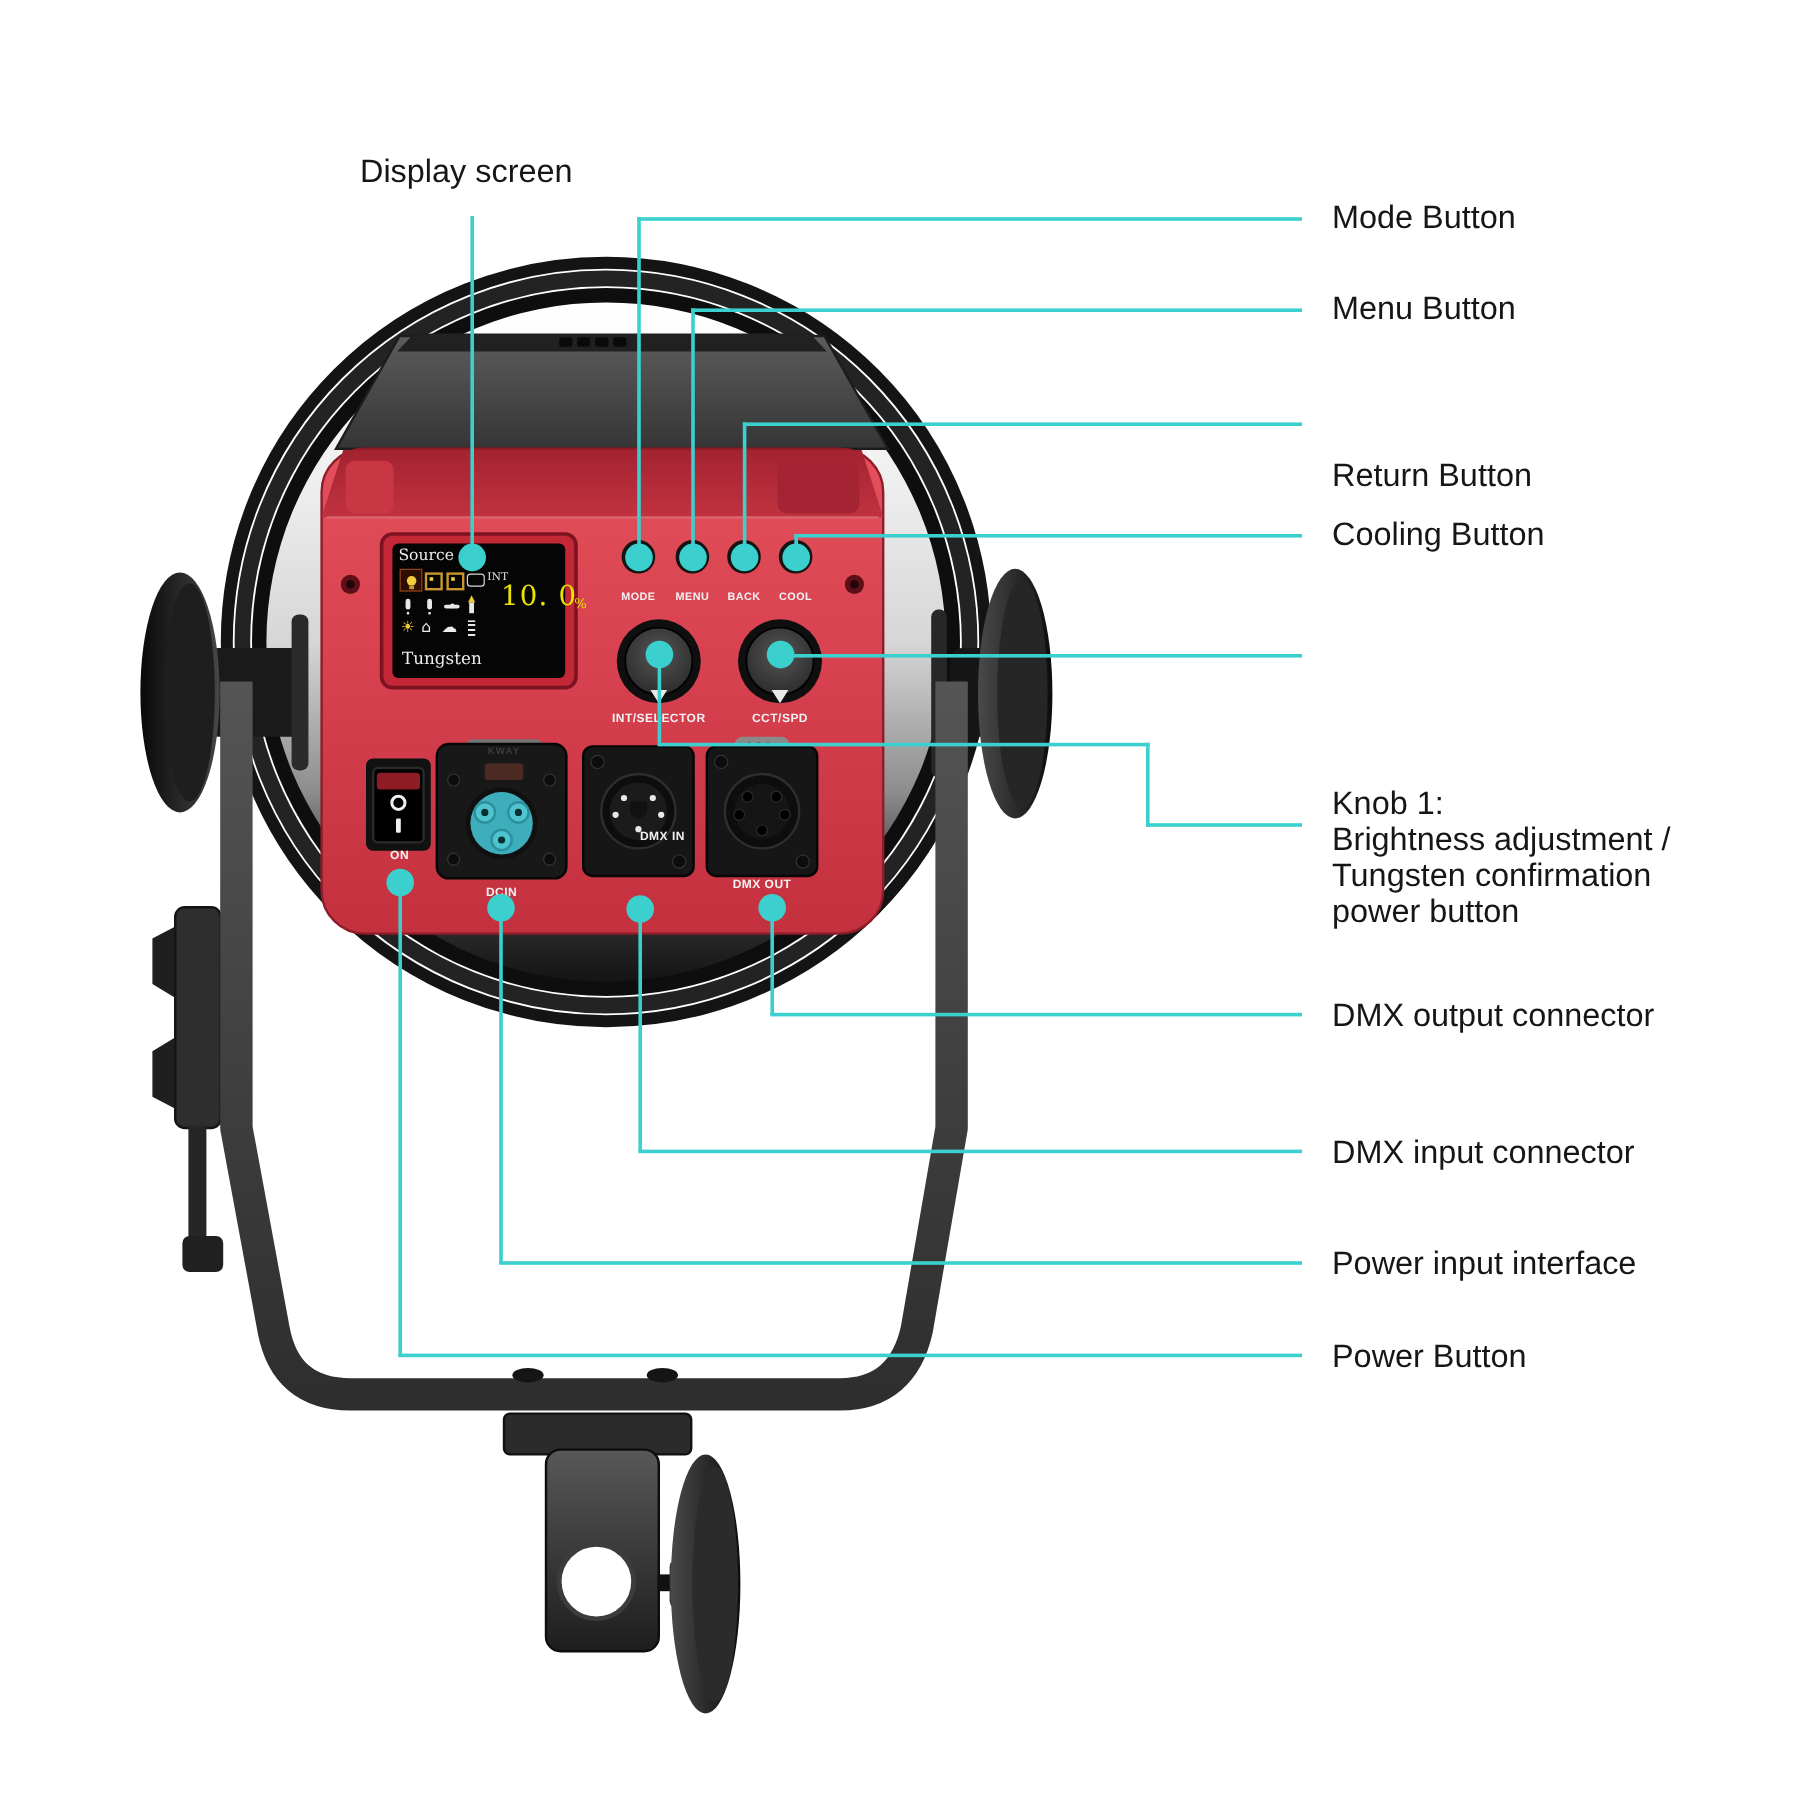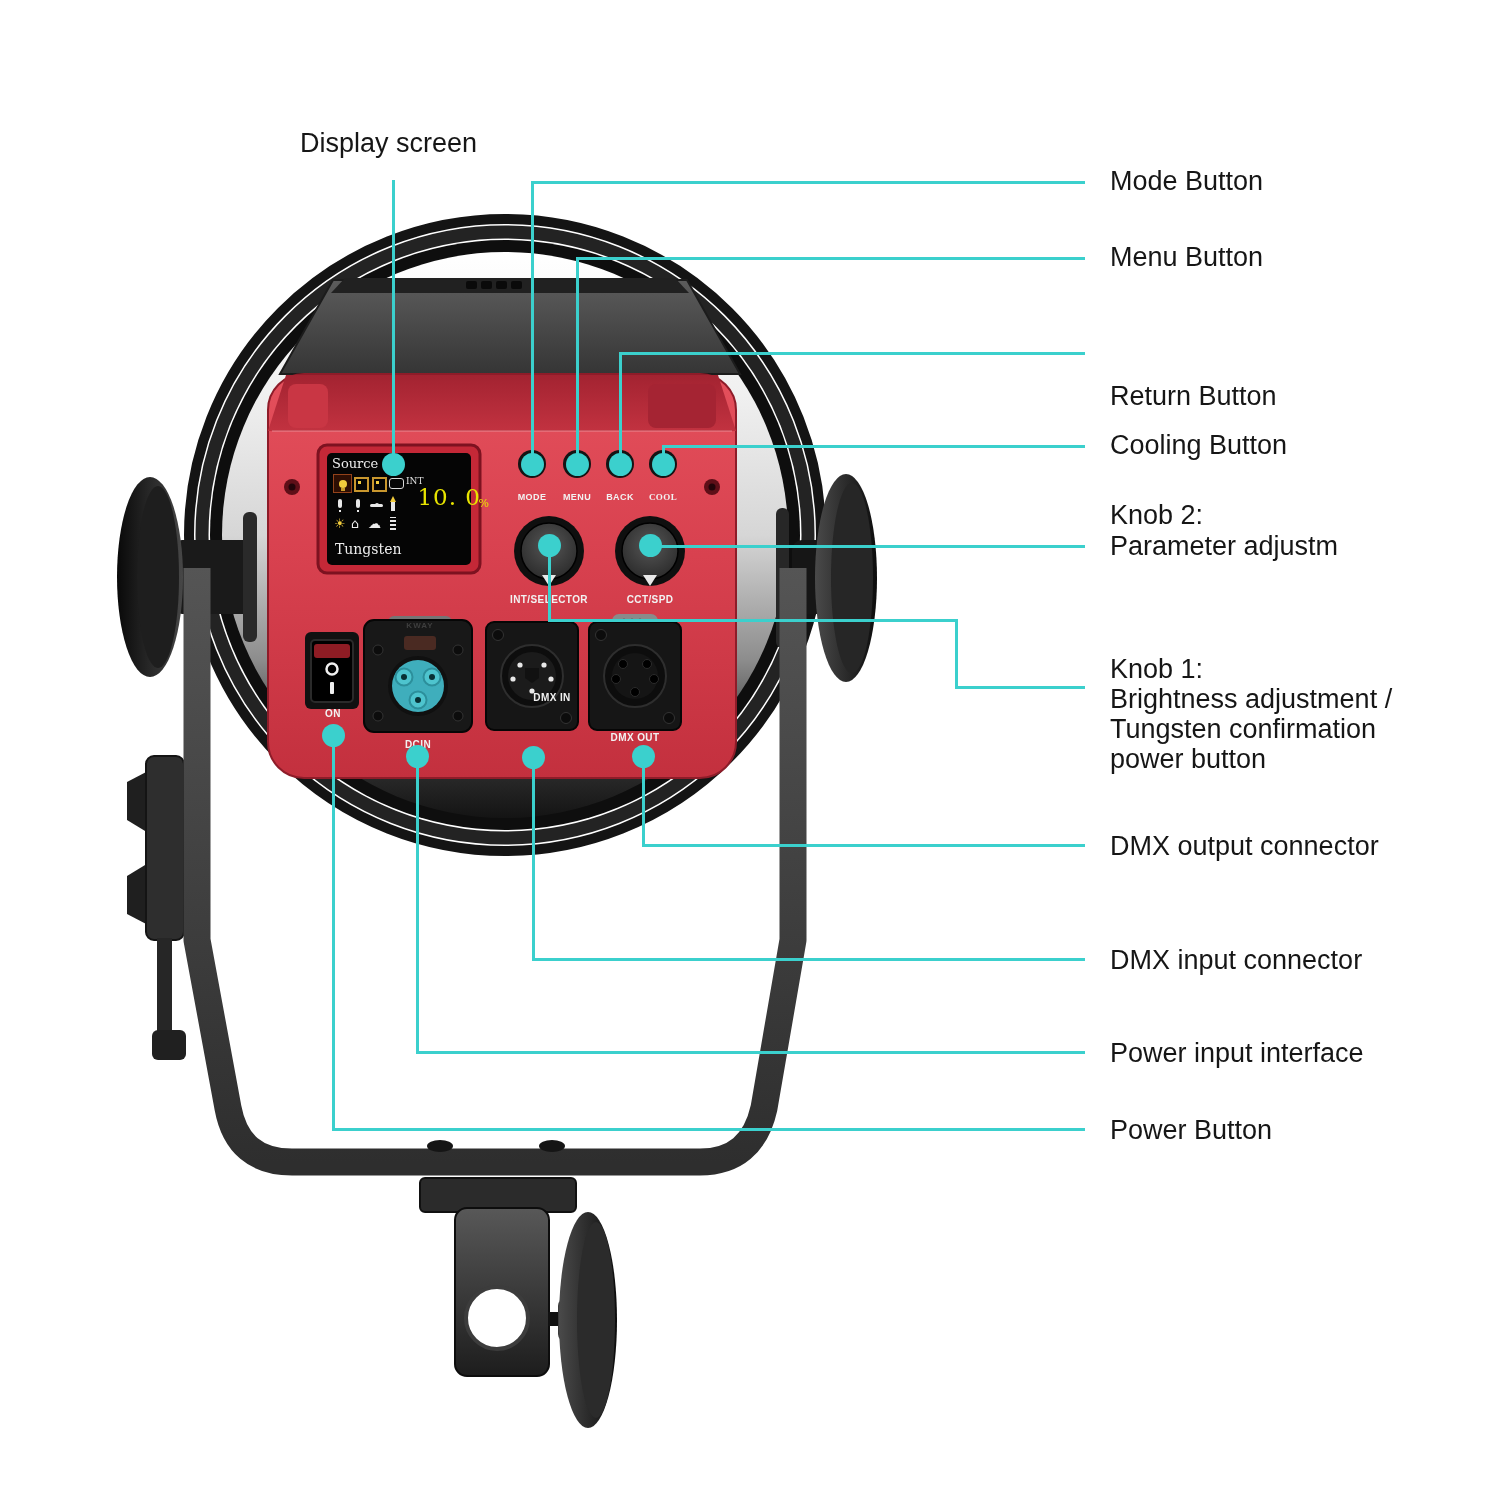--- a/index.html
+++ b/index.html
@@ -274,21 +274,21 @@
         <circle cx="616" cy="679" r="4.5"></circle>
           <circle cx="654" cy="679" r="4.5"></circle>
         <circle cx="635" cy="692" r="4.5"></circle>
       </g>
     </g>
   </svg>
 
   <span class="devlabel sm" style="left:532px;top:492px;">MODE</span>
   <span class="devlabel sm" style="left:577px;top:492px;">MENU</span>
   <span class="devlabel sm" style="left:620px;top:492px;">BACK</span>
-  <span class="devlabel sm" style="left:663px;top:492px;font-family:Liberation Serif, serif;">COOL</span>
+  <span class="devlabel sm" style="left:663px;top:492px;">COOL</span>
   <span class="devlabel md" style="left:549px;top:594px;">INT/SELECTOR</span>
   <span class="devlabel md" style="left:650px;top:594px;">CCT/SPD</span>
   <span class="devlabel md" style="left:333px;top:708px;">ON</span>
   <span class="devlabel md" style="left:418px;top:739px;">DCIN</span>
   <span class="devlabel md" style="left:532px;top:692px;margin-left:20px;">DMX IN</span>
   <span class="devlabel md" style="left:635px;top:732px;">DMX OUT</span>
   <span class="tab-text" style="left:420px;top:621px;">KWAY</span>
 
   <div id="screen-content">
     <span class="abs src">Source</span>
@@ -369,24 +369,20 @@
     <div class="lead" style="left:332px;top:735px;width:3px;height:395px;"></div>
     <div class="lead" style="left:332px;top:1128px;width:753px;height:3px;"></div>
     <div class="dot" style="left:322px;top:724px;"></div>
   </div>
 
   <div class="callout" style="left:300px;top:128px;">Display screen</div>
   <div class="callout" style="left:1110px;top:166px;">Mode Button</div>
   <div class="callout" style="left:1110px;top:242px;">Menu Button</div>
   <div class="callout" style="left:1110px;top:337px;margin-top:44px;">Return Button</div>
   <div class="callout" style="left:1110px;top:430px;">Cooling Button</div>
-  <div class="callout" style="left:1110px;top:500px;line-height:31px;">
-    <div>Knob 2:</div>
-    <div>Parameter adjustm</div>
-  </div>
   <div class="callout" style="left:1110px;top:654px;">
     <div>Knob 1:</div>
     <div>Brightness adjustment /</div>
     <div>Tungsten confirmation</div>
     <div>power button</div>
   </div>
   <div class="callout" style="left:1110px;top:831px;">DMX output connector</div>
   <div class="callout" style="left:1110px;top:945px;">DMX input connector</div>
   <div class="callout" style="left:1110px;top:1038px;">Power input interface</div>
   <div class="callout" style="left:1110px;top:1115px;">Power Button</div>

